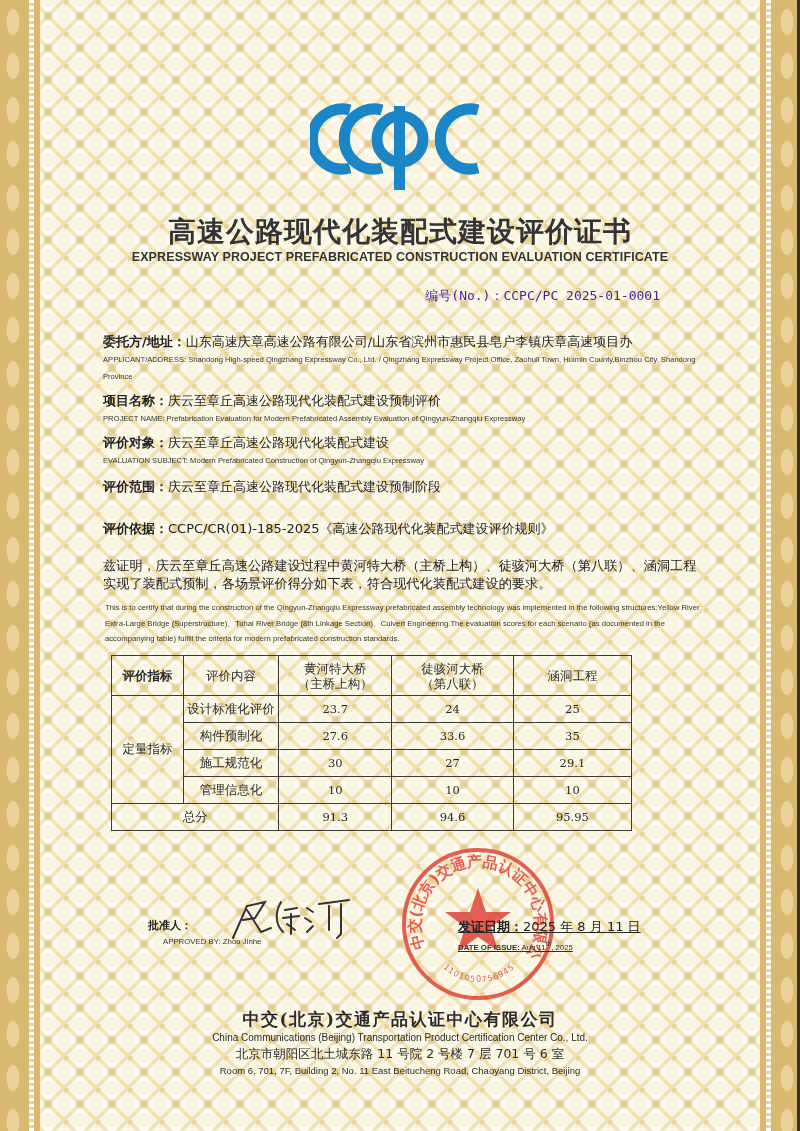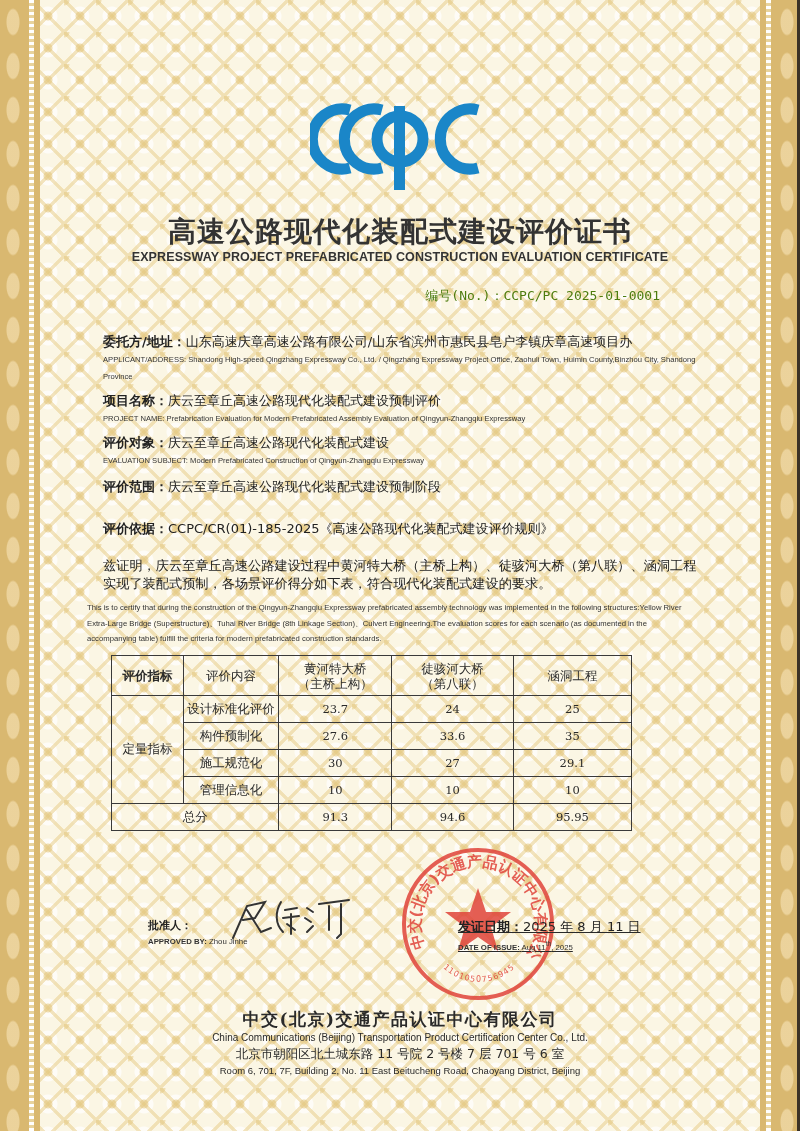--- a/index.html
+++ b/index.html
@@ -48,56 +48,56 @@
       font-size: 28px; font-weight: bold; letter-spacing: 1px; color: #333;
       font-family: "DejaVu Sans", sans-serif;
     }
     .title-en {
       position: absolute; left: 0; right: 0; top: 250px; text-align: center;
       font-size: 12.5px; font-weight: bold; color: #333;
       font-family: "Liberation Sans", sans-serif; letter-spacing: 0.1px;
     }
     .cert-no {
       position: absolute; right: 140px; top: 287px;
-      font-size: 13px; color: #4d7c0f; font-family: "DejaVu Sans Mono", monospace;
+      font-size: 13px; color: #4c1d95; font-family: "DejaVu Sans Mono", monospace;
     }
 
     .field { position: absolute; left: 103px; width: 600px; }
     .field .cn { font-size: 13px; line-height: 18px; color: #222; }
     .field .cn b { font-weight: bold; }
     .field .en { font-size: 7.6px; line-height: 17px; color: #333; font-family: "Liberation Sans", sans-serif; }
     .field .en b { font-weight: normal; }
     .field .en i { font-style: italic; }
 
     .cert-cn {
       position: absolute; left: 103px; top: 557px; width: 600px;
       font-size: 13.2px; line-height: 18px; color: #222;
     }
     .cert-en {
-      position: absolute; left: 87px; top: 600px; width: 600px;
+      position: absolute; left: 105px; top: 600px; width: 600px;
       font-size: 7.7px; line-height: 15.5px; color: #333; font-family: "Liberation Sans", sans-serif;
     }
 
     table.scores {
       position: absolute; left: 111px; top: 655px; width: 521px;
       border-collapse: collapse; font-size: 12.5px; color: #2a2a2a;
     }
     table.scores td, table.scores th {
       border: 1px solid #3a3a3a; text-align: center; vertical-align: middle; font-weight: normal;
     }
     table.scores th { height: 40px; line-height: 15px; }
     table.scores th.bold { font-weight: bold; }
     table.scores td { height: 27px; }
     table.scores td.num { font-family: "DejaVu Serif", serif; font-size: 11.5px; }
     col.c1 { width: 80px; } col.c2 { width: 107px; } col.c3 { width: 125px; } col.c4 { width: 135px; } col.c5 { width: 130px; }
 
     .approver { position: absolute; left: 148px; top: 918px; }
     .approver .cn { font-size: 11px; font-weight: bold; color: #222; font-family: Liberation Mono, monospace; }
     .approver .en { font-size: 7.8px; margin-top: 4px; color: #333; font-family: "Liberation Sans", sans-serif; }
-    .approver .en b { font-weight: bold; }
+    .approver .en b { font-weight: normal; padding-left: 15px; }
     .signature { position: absolute; left: 225px; top: 888px; width: 130px; height: 60px; }
 
     .issue { position: absolute; left: 458px; top: 918px; text-decoration: underline; }
     .issue .cn { font-size: 13px; color: #222; }
     .issue .cn b { font-weight: bold; }
     .issue .en { font-size: 7.8px; margin-top: 4px; color: #333; font-family: "Liberation Sans", sans-serif; }
     .issue .en b { font-weight: bold; }
     .seal { position: absolute; left: 398px; top: 844px; width: 160px; height: 160px; opacity: 0.85; }
 
     .footer { position: absolute; left: 0; right: 0; top: 1008px; text-align: center; color: #2a2a2a; }

